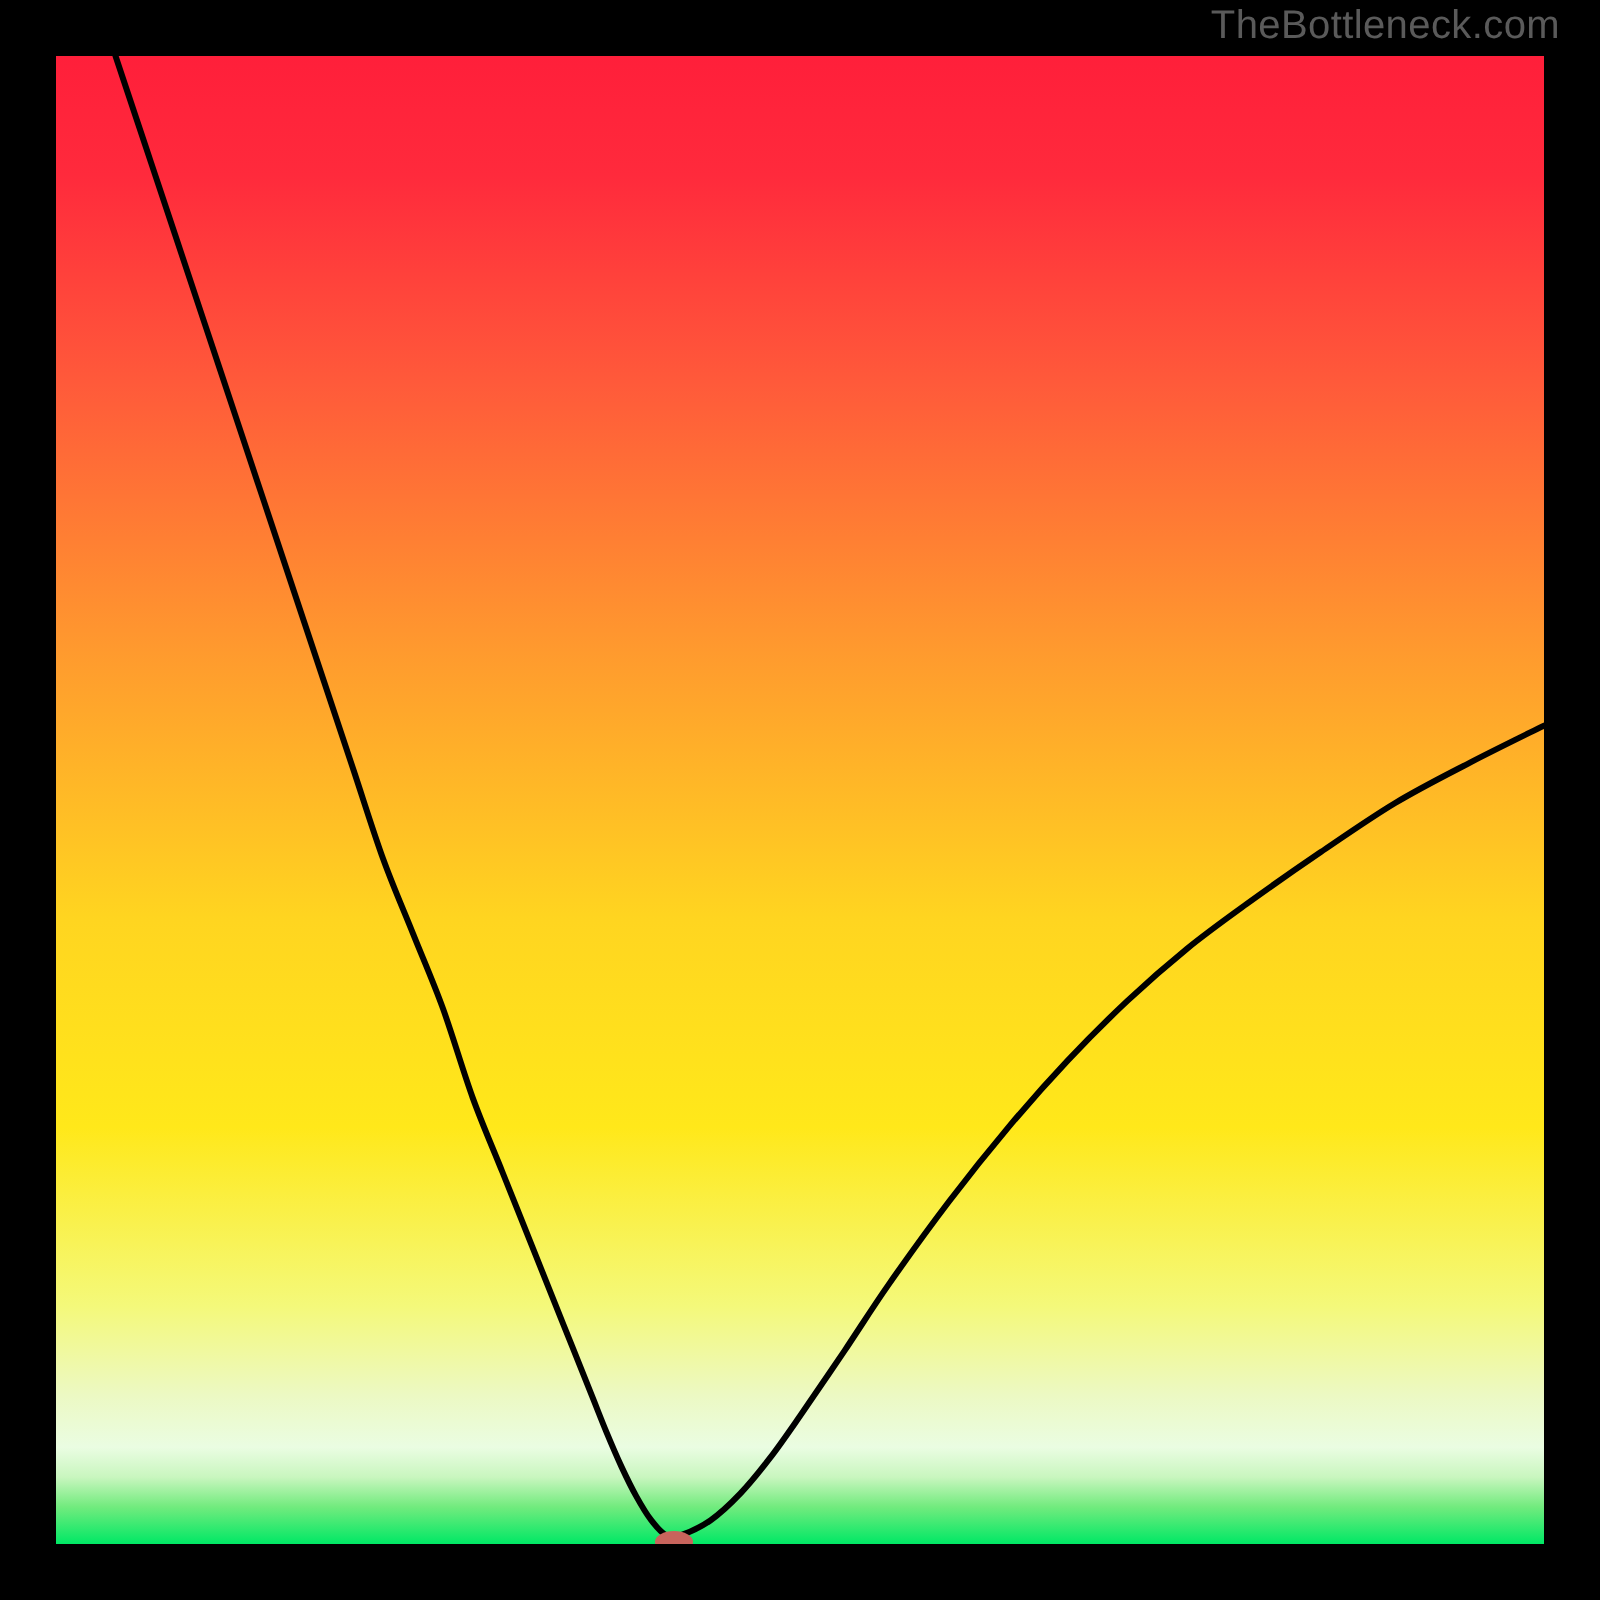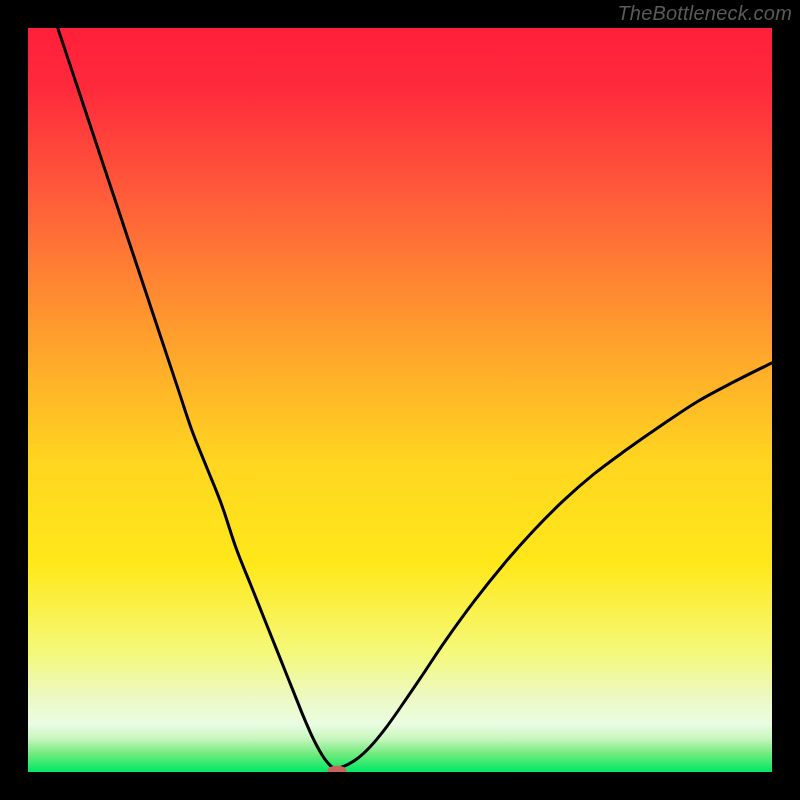--- a/index.html
+++ b/index.html
@@ -13,27 +13,26 @@
   }
   .container {
     position: relative;
     width: 800px;
     height: 800px;
     background: #000;
   }
   .watermark {
     position: absolute;
     top: 2px;
-    right: 8px;
+    right: 20px;
     color: #5a5a5a;
     font-size: 20px;
     font-weight: 400;
     letter-spacing: 0.2px;
     z-index: 3;
-    font-style: italic;
   }
   .plot {
     position: absolute;
     left: 28px;
     top: 28px;
     width: 744px;
     height: 744px;
     overflow: hidden;
   }
   .plot svg {

